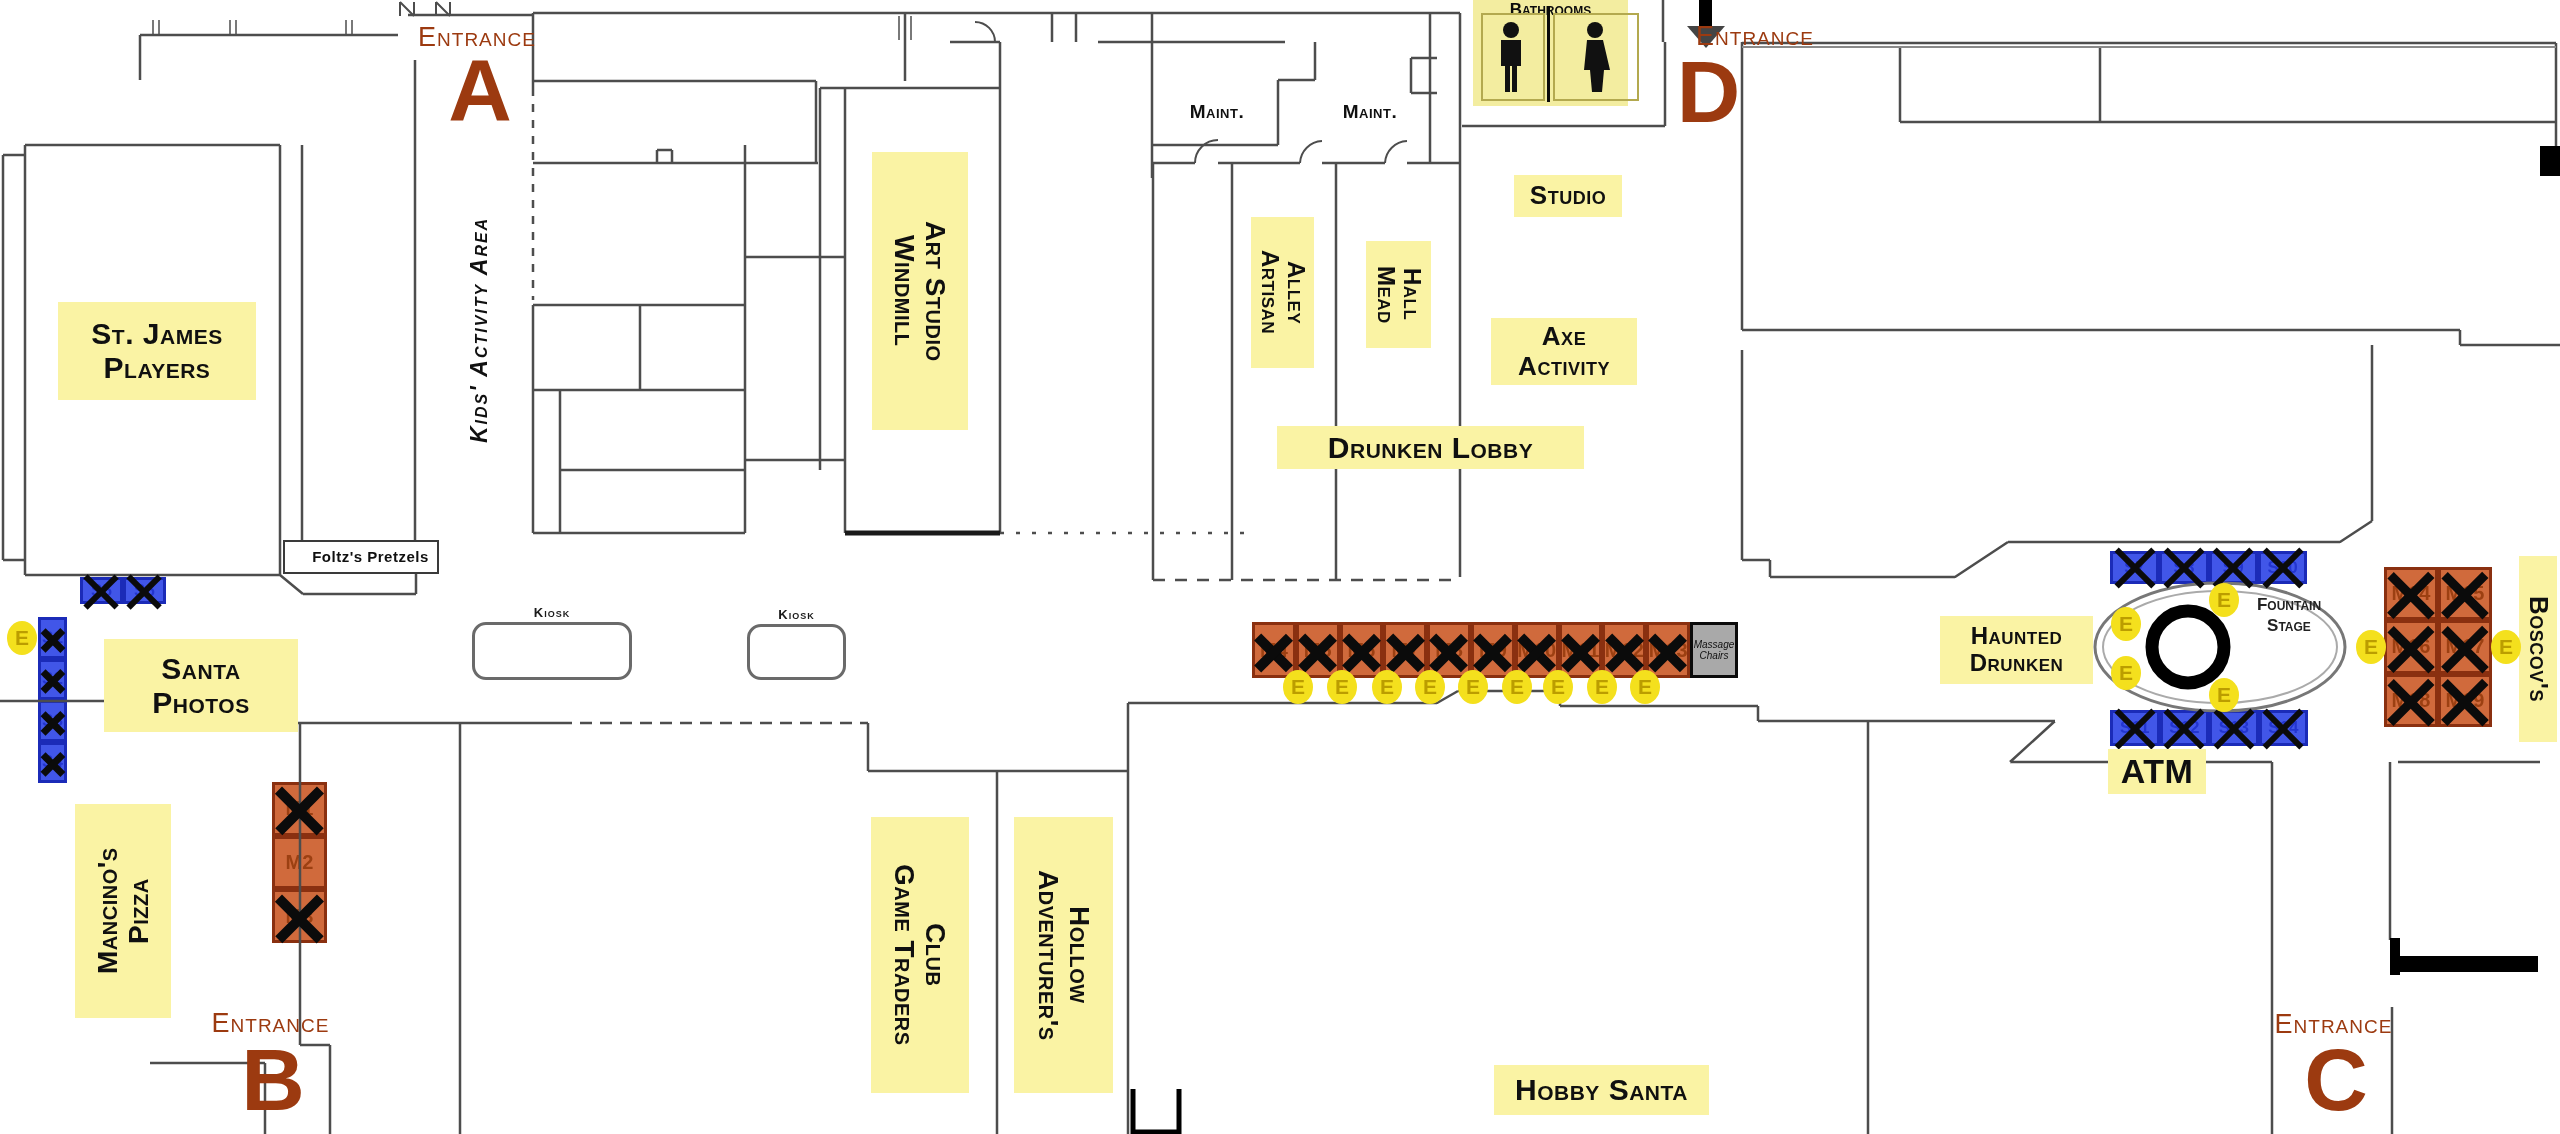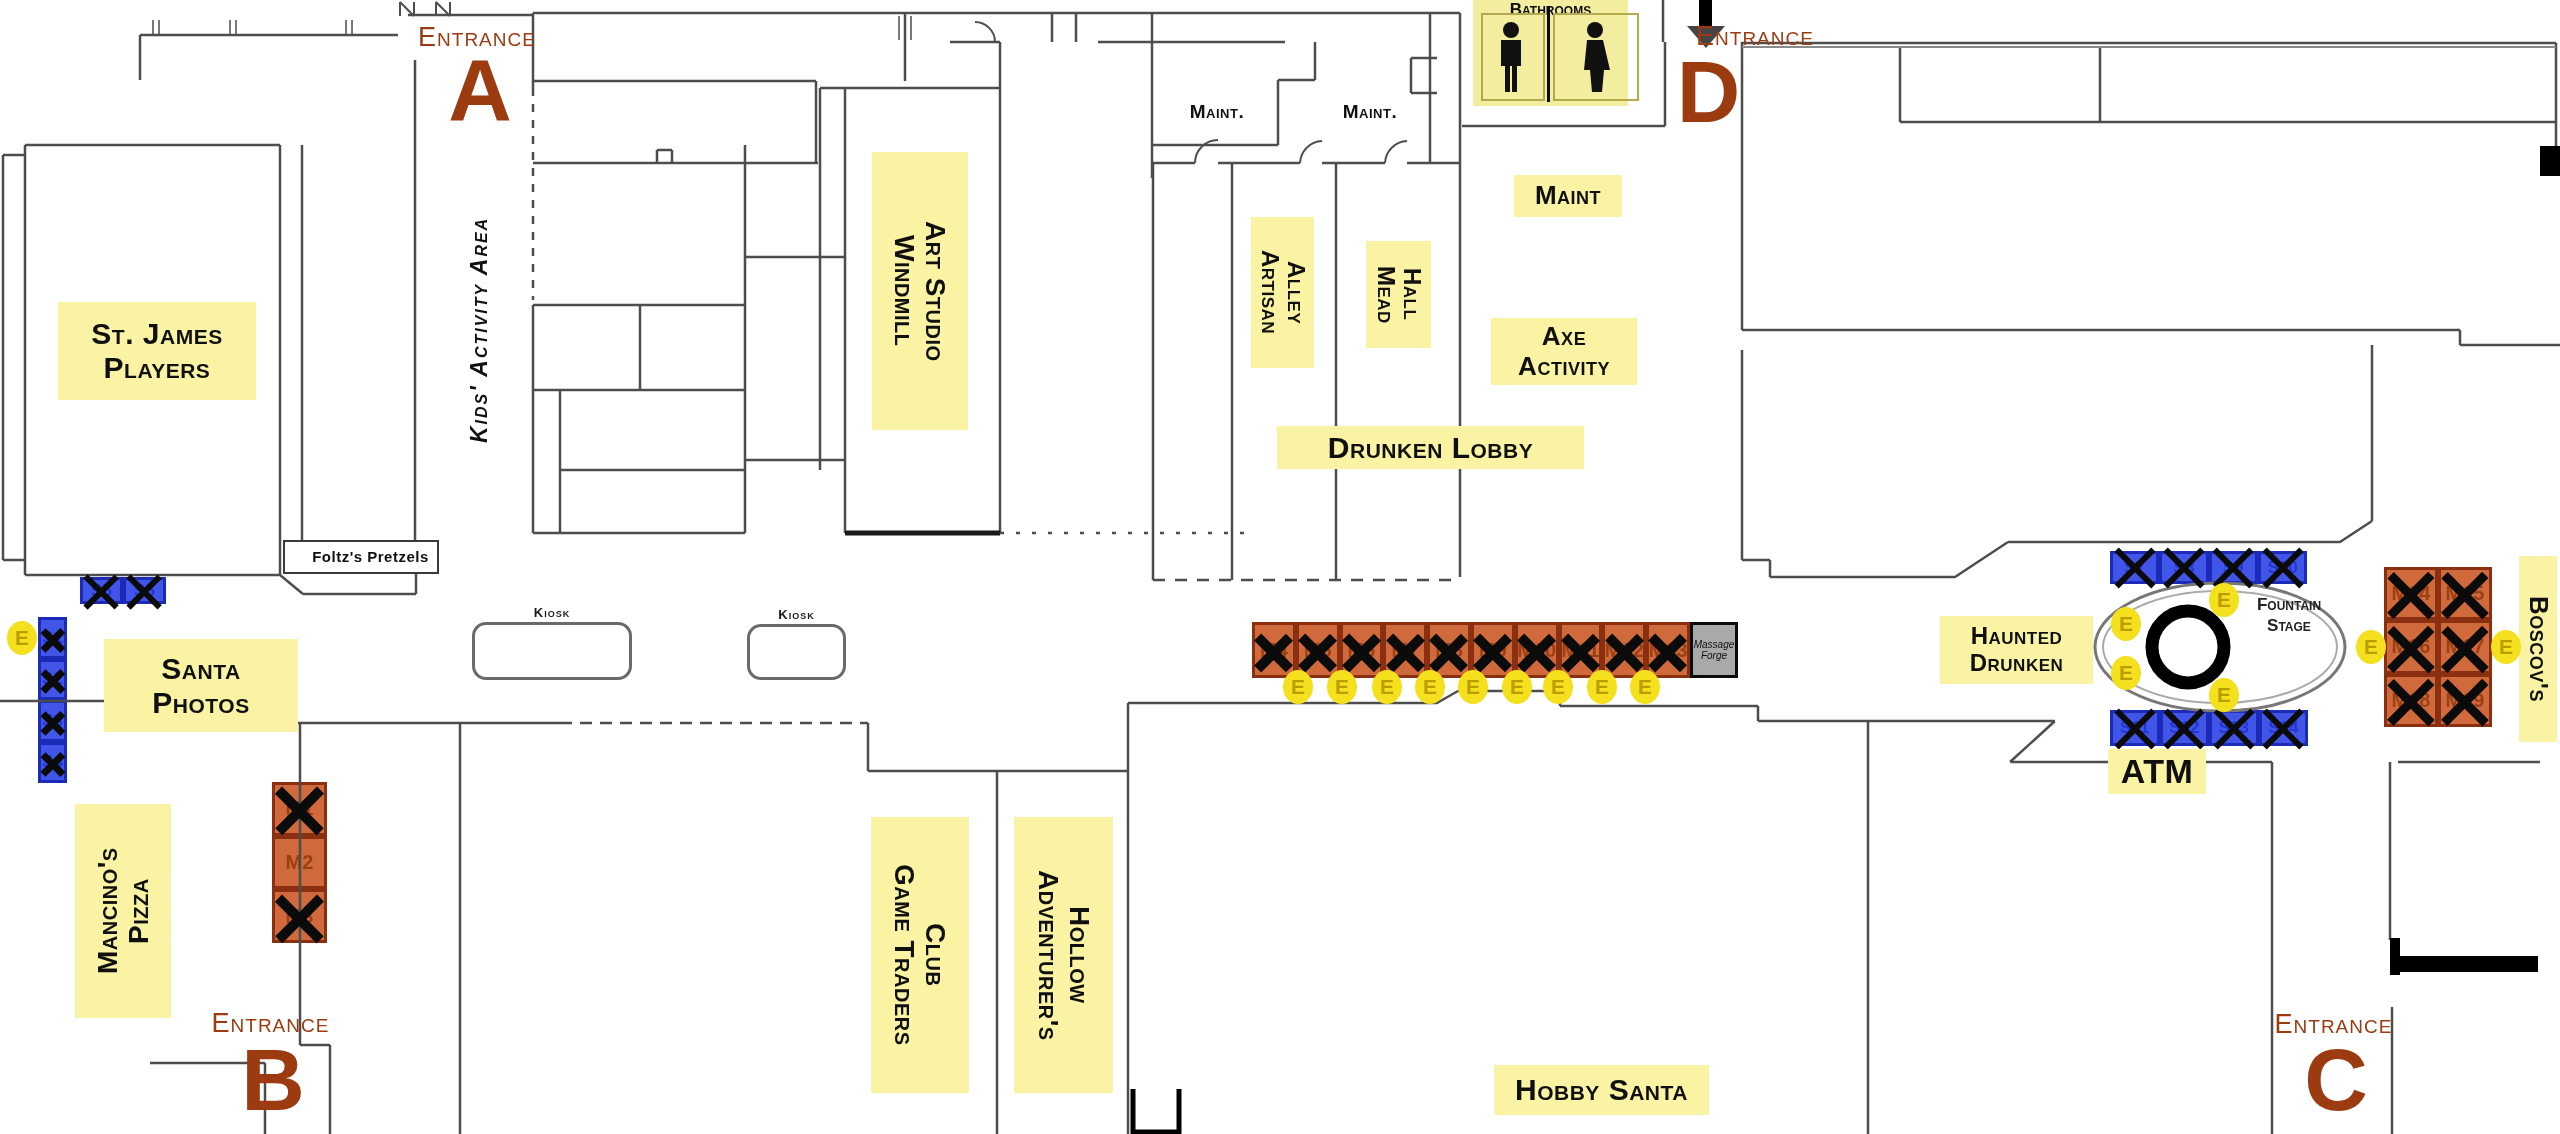--- a/index.html
+++ b/index.html
@@ -123,34 +123,34 @@
       </g>
     </svg>
   </div>
 
   <svg id="d-arrow" style="left:1680px;top:0;" width="50" height="52">
     <rect x="19" y="0" width="13" height="26" fill="#000"></rect>
     <polygon points="7,26 45,26 26,48" fill="#444"></polygon>
   </svg>
 
   <div id="massage" style="left:1690px;top:622px;width:48px;height:56px;">Massage
-Forge</div>
+Chairs</div>
 
   <div id="fountain-label" style="left:2238px;top:590px;width:102px;height:50px;">Fountain
 Stage</div>
 
   <div id="overlay">
       <div class="lbl bg" style="left: 58px; top: 302px; width: 198px; height: 98px; font-size: 30px;">St. James
 Players</div>
       <div class="lbl ccw italic" style="left: 458px; top: 180px; width: 44px; height: 300px; font-size: 23px;">Kids' Activity Area</div>
       <div class="lbl bg vlr" style="left: 872px; top: 152px; width: 96px; height: 278px; font-size: 28px;">Windmill
 Art Studio</div>
       <div class="lbl" style="left: 1171px; top: 97px; width: 92px; height: 30px; font-size: 19px;">Maint.</div>
       <div class="lbl" style="left: 1326px; top: 97px; width: 88px; height: 30px; font-size: 19px;">Maint.</div>
-      <div class="lbl bg" style="left: 1514px; top: 175px; width: 108px; height: 42px; font-size: 26px;">Maint</div>
+      <div class="lbl bg" style="left: 1514px; top: 175px; width: 108px; height: 42px; font-size: 26px;">Studio</div>
       <div class="lbl bg vlr" style="left: 1251px; top: 217px; width: 63px; height: 151px; font-size: 24px;">Artisan
 Alley</div>
       <div class="lbl bg vlr" style="left: 1366px; top: 241px; width: 65px; height: 107px; font-size: 24px;">Mead
 Hall</div>
       <div class="lbl bg" style="left: 1491px; top: 318px; width: 146px; height: 67px; font-size: 26px;">Axe
 Activity</div>
       <div class="lbl bg" style="left: 1277px; top: 426px; width: 307px; height: 43px; font-size: 30px;">Drunken Lobby</div>
       <div class="lbl box" style="left: 283px; top: 540px; width: 133px; height: 30px; font-size: 15px; padding-left: 19px;">Foltz's Pretzels</div>
       <div class="lbl bg" style="left: 104px; top: 639px; width: 194px; height: 93px; font-size: 30px;">Santa
 Photos</div>

